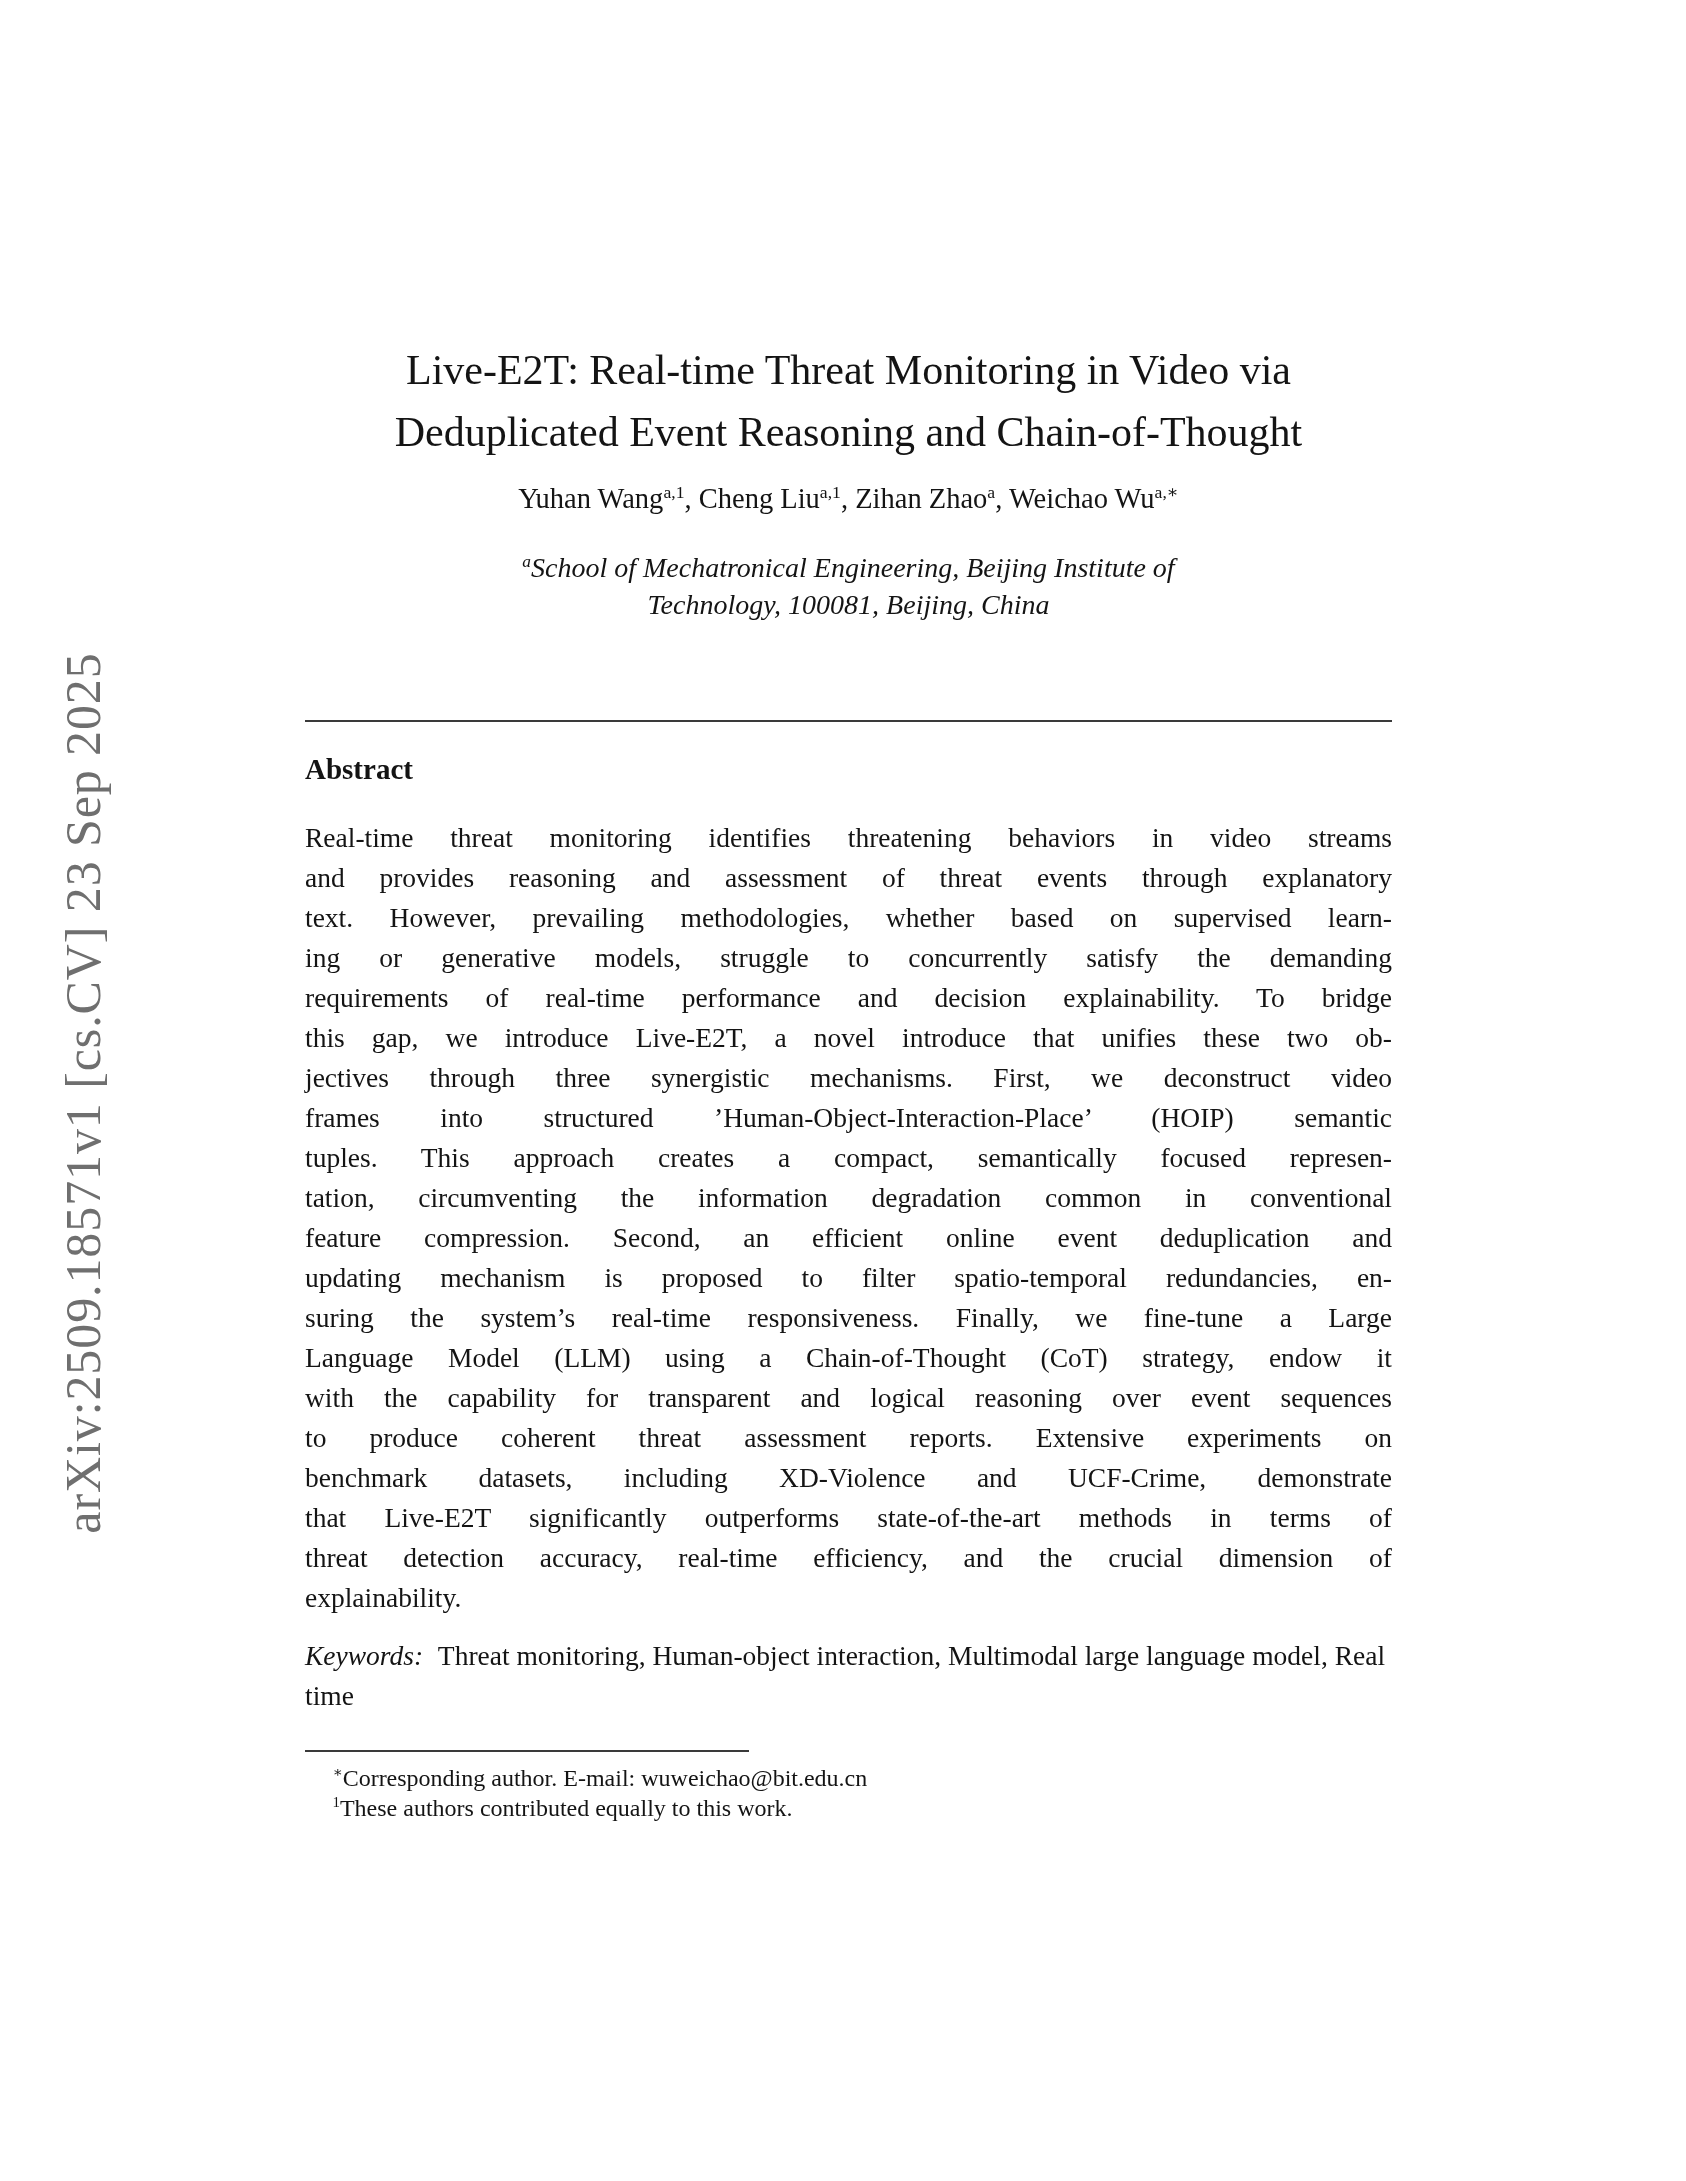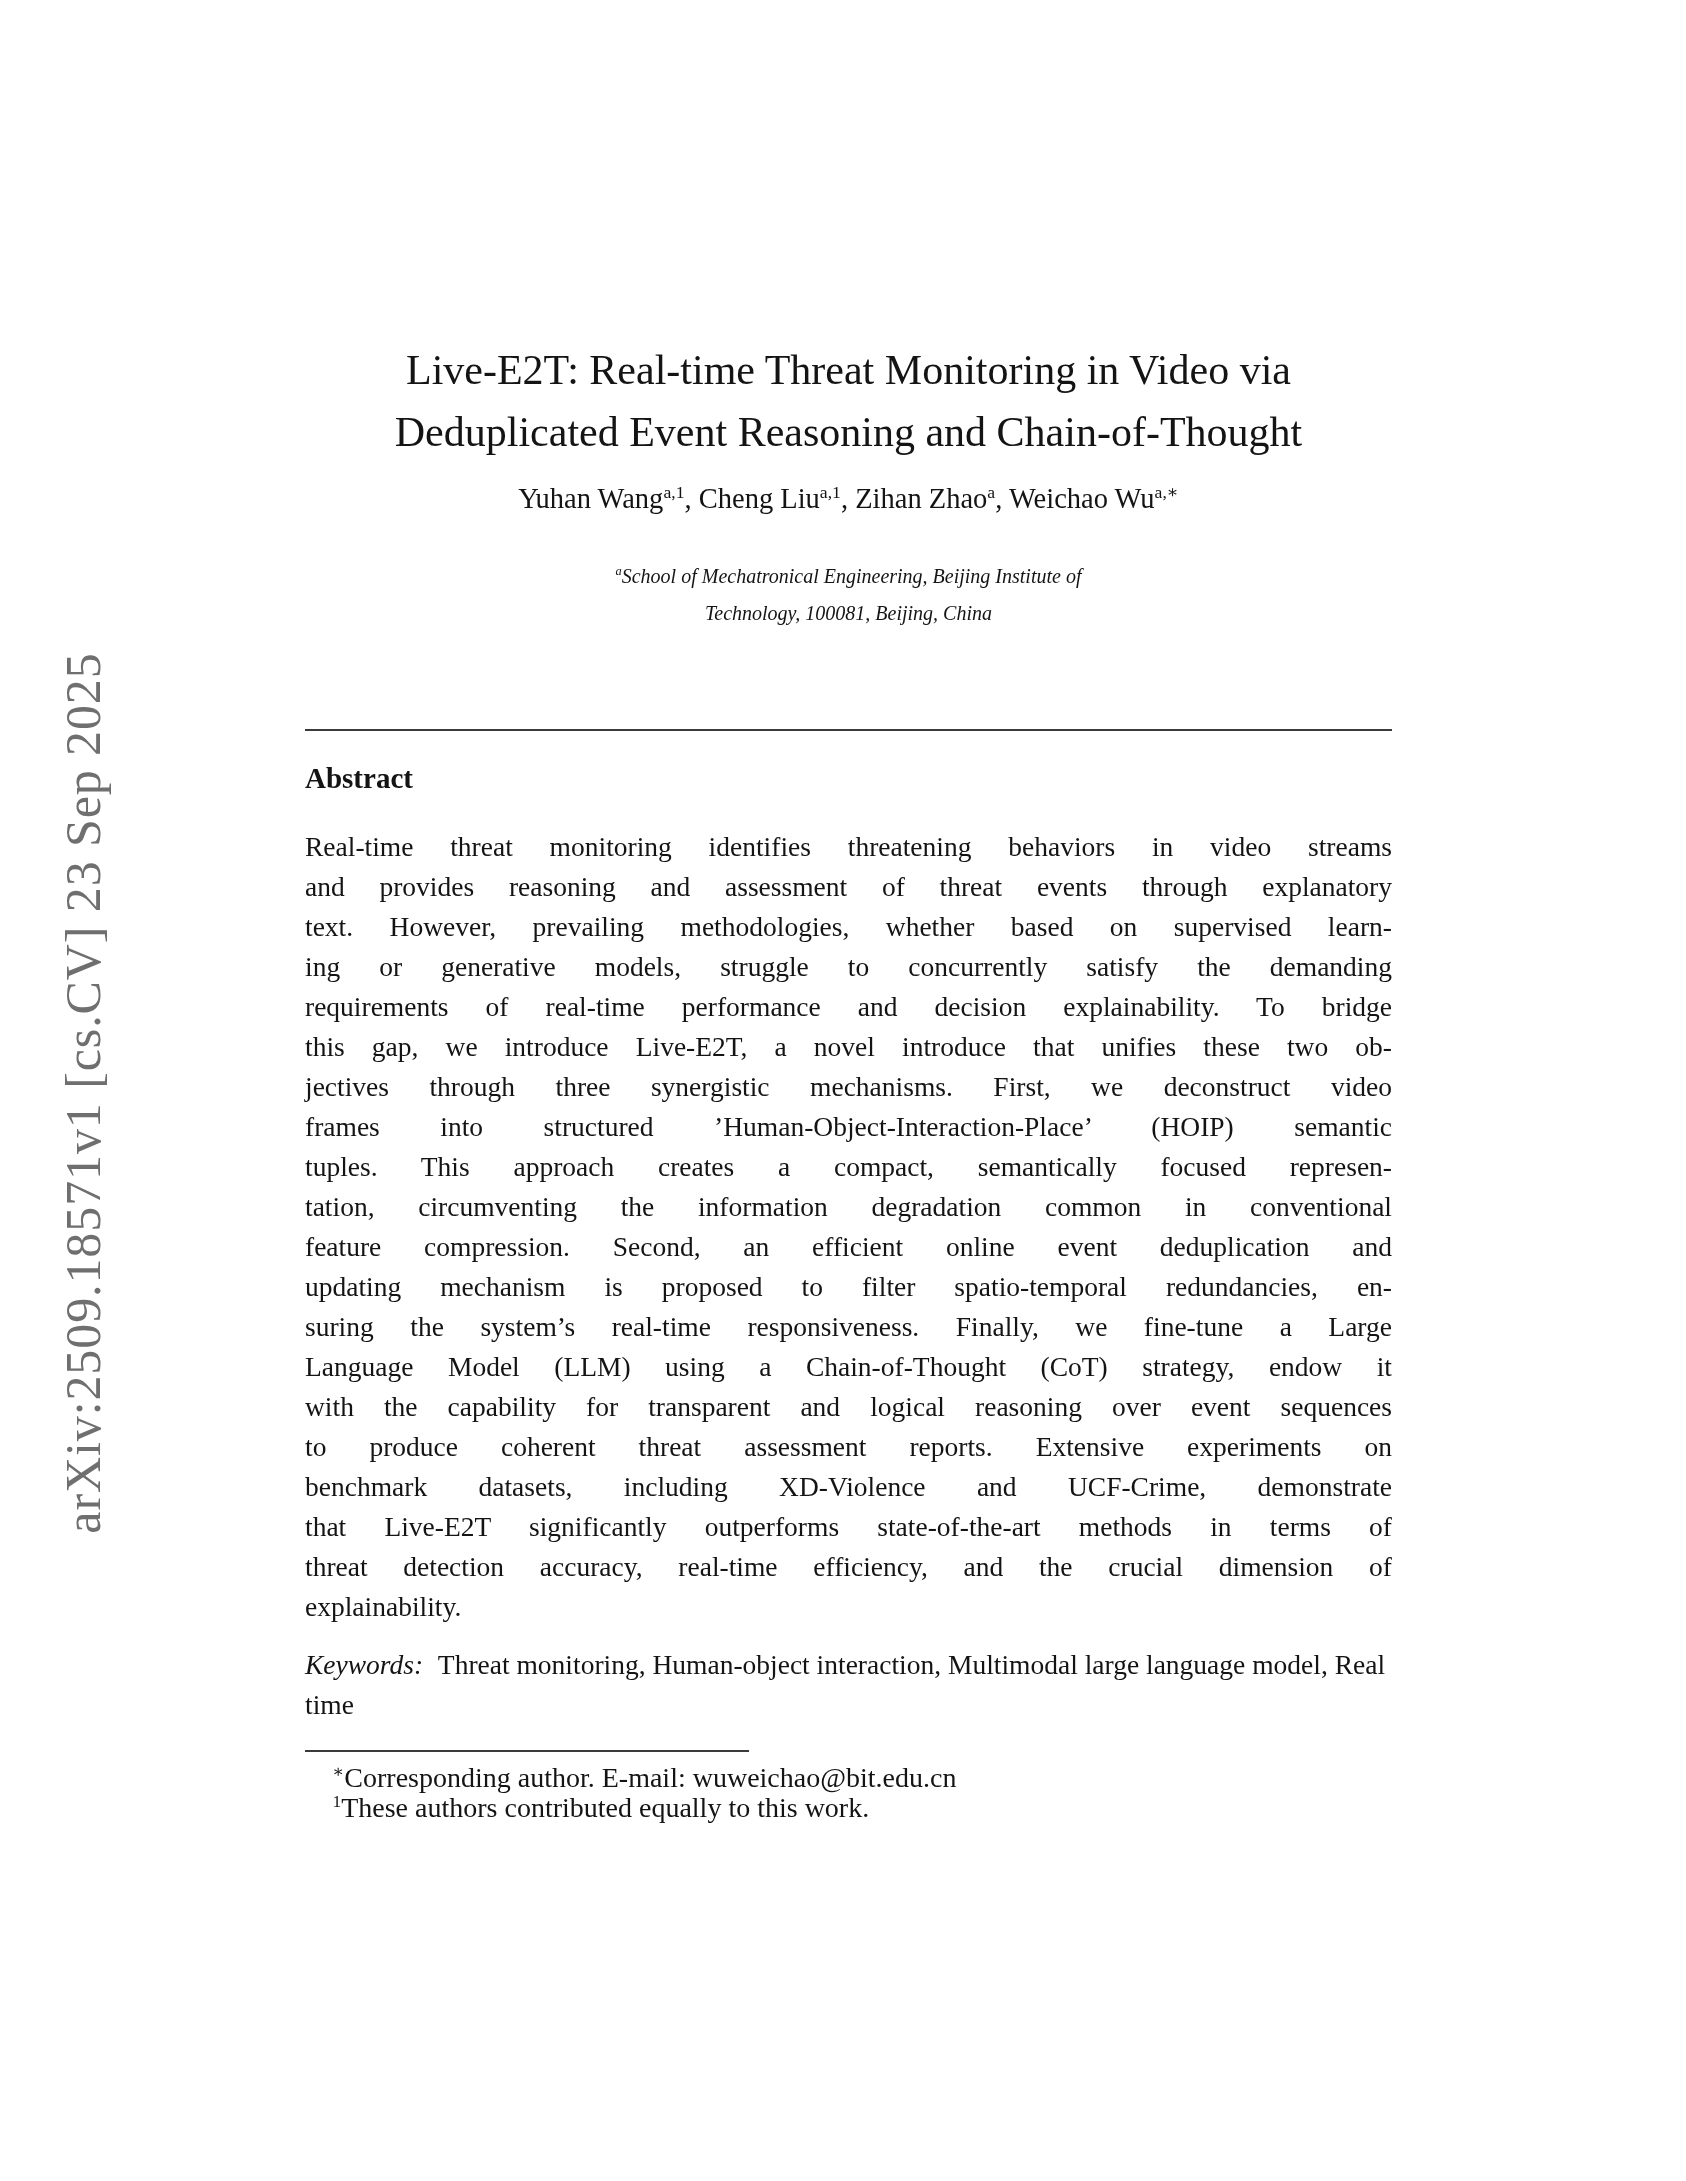--- a/index.html
+++ b/index.html
@@ -40,24 +40,24 @@
     line-height: 62px;
   }
   .title-line { display: block; }
   .authors {
     margin-top: 20px;
     text-align: center;
     font-size: 28.5px;
   }
   .authors sup, .affiliation sup { font-size: 0.62em; line-height: 0; }
   .affiliation {
-    margin-top: 43px;
+    margin-top: 34px;
     text-align: center;
     font-style: italic;
-    font-size: 20px;
+    font-size: 28px;
     line-height: 37px;
   }
   .affil-line { display: block; }
   .rule {
     margin-top: 97px;
     border: none;
     border-top: 2.8px solid var(--rule-color, #3a3a3a);
     width: 100%;
   }
   .abs-heading {
@@ -84,21 +84,21 @@
     width: 1087px;
   }
   .fn-rule {
     border: none;
     border-top: 2.8px solid var(--rule-color, #3a3a3a);
     width: 444px;
     margin-left: 0;
   }
   .fn-lines {
     margin-top: 11px;
-    font-size: 28px;
+    font-size: 24px;
     line-height: 30px;
   }
   .fn-line { text-indent: 27.5px; }
   .fn-line sup { font-size: 0.62em; line-height: 0; }
 </style>
 </head>
 <body>
 
 <div class="page">
 

